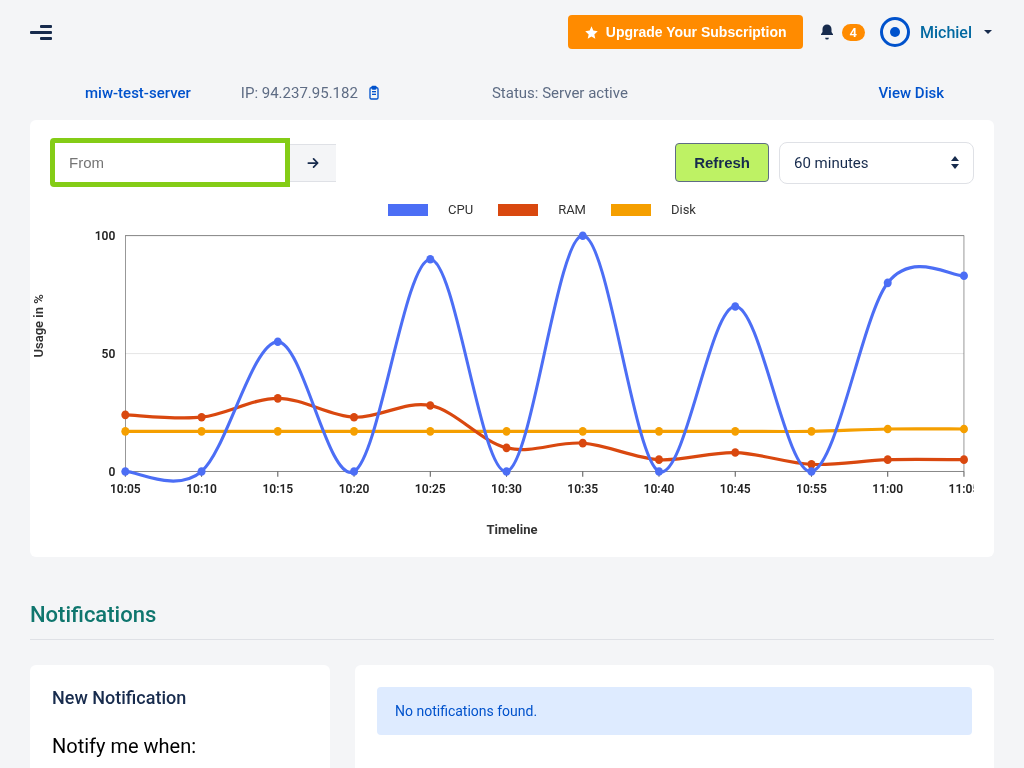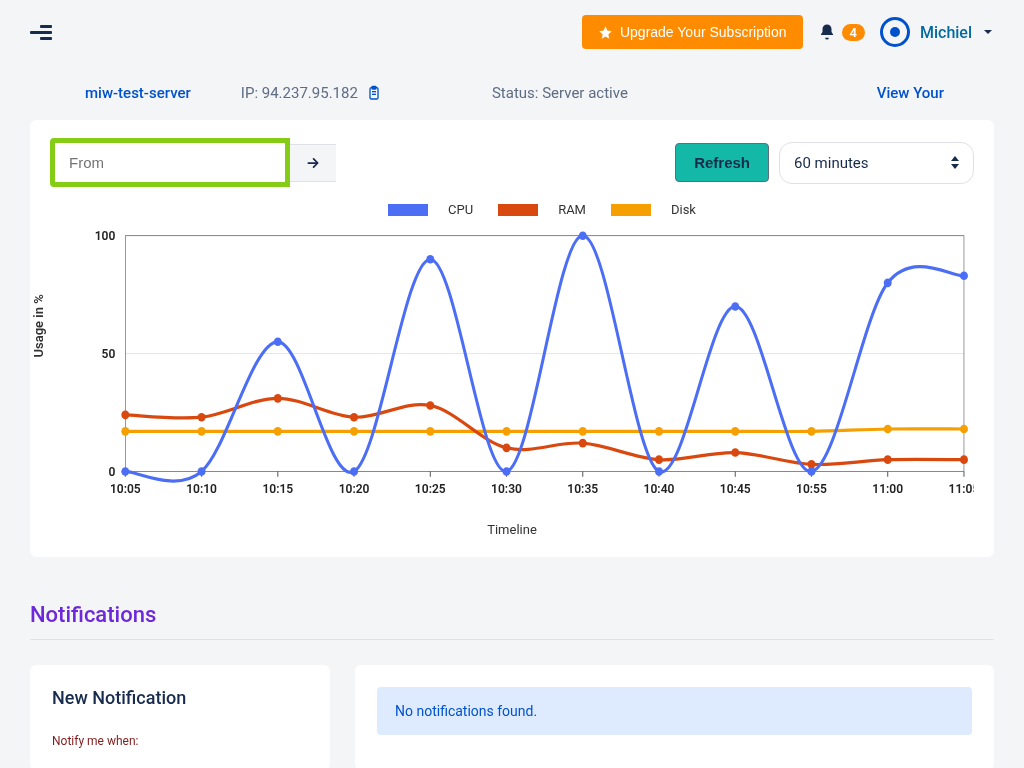--- a/index.html
+++ b/index.html
@@ -5,59 +5,59 @@
 * { margin: 0; padding: 0; box-sizing: border-box; }
 body { font-family: -apple-system, BlinkMacSystemFont, "Segoe UI", Roboto, sans-serif; background: #f4f5f7; color: #172b4d; width: 1024px; height: 768px; overflow: hidden; }
 .header { display: flex; align-items: center; padding: 15px 30px; gap: 15px; }
 .menu-btn { cursor: pointer; display: flex; flex-direction: column; gap: 3px; width: 22px; }
 .menu-btn span { height: 3px; background: #172b4d; border-radius: 1px; }
 .menu-btn span:nth-child(1) { width: 12px; align-self: flex-end; }
 .menu-btn span:nth-child(2) { width: 22px; }
 .menu-btn span:nth-child(3) { width: 12px; align-self: flex-end; }
 .search-box { flex: 0 0 400px; background: #fff; border: 1px solid #dfe1e6; border-radius: 6px; padding: 12px 16px; color: #6b778c; font-size: 15px; }
 .spacer { flex: 1; }
-.upgrade-btn { background: #ff8b00; color: #fff; border: none; border-radius: 4px; padding: 9px 16px; font-size: 14px; font-weight: 400; display: flex; align-items: center; gap: 7px; cursor: pointer; }
+.upgrade-btn { background: #ff8b00; color: #fff; border: none; border-radius: 4px; padding: 9px 16px; font-size: 14px; font-weight: 700; display: flex; align-items: center; gap: 7px; cursor: pointer; }
 .bell-wrap { display: flex; align-items: center; gap: 6px; cursor: pointer; }
 .bell-icon { width: 18px; height: 18px; }
 .badge { background: #ff8b00; color: #fff; border-radius: 10px; padding: 1px 8px; font-size: 13px; font-weight: 600; }
 .user-wrap { display: flex; align-items: center; gap: 10px; cursor: pointer; }
 .logo-circle { width: 30px; height: 30px; border: 3px solid #0052cc; border-radius: 50%; position: relative; }
 .logo-circle::after { content: ''; position: absolute; width: 10px; height: 10px; background: #0052cc; border-radius: 50%; top: 50%; left: 50%; transform: translate(-50%,-50%); }
 .username { font-weight: 500; color: #0369a1; font-size: 16px; }
 .chev-down { width: 12px; height: 12px; }
 .info-bar { display: flex; align-items: center; padding: 20px 30px 18px 30px; gap: 50px; font-size: 15px; }
 .server-name { color: #0052cc; font-weight: 500; margin-left: 55px; text-align: right; }
 .ip-wrap { color: #5e6c84; display: flex; align-items: center; gap: 8px; }
 .clipboard-icon { width: 16px; height: 18px; color: #0052cc; cursor: pointer; }
 .status-text { color: #5e6c84; margin-left: 60px; }
 .view-logs { color: #0052cc; font-weight: 500; margin-left: auto; margin-right: 50px; cursor: pointer; }
 .chart-card { background: #fff; border-radius: 6px; margin: 0 30px; padding: 18px 20px 20px; }
 .chart-controls { display: flex; align-items: center; gap: 0; margin-bottom: 15px; }
 .date-input { border: 5px solid #84cc16; border-radius: 4px; padding: 11px 14px; font-size: 15px; color: #5e6c84; background: #fff; width: 240px; }
 .date-from { border-top-right-radius: 0; border-bottom-right-radius: 0; }
 .arrow-btn { border: 1px solid #dfe1e6; border-left: none; border-right: none; background: #f4f5f7; padding: 11px 14px; cursor: pointer; display: flex; align-items: center; }
 .date-to { border-top-left-radius: 0; border-bottom-left-radius: 0; }
-.refresh-btn { border: 1px solid #5e6c84; background: #14b8a6; padding: 10px 18px; border-radius: 4px; font-weight: 600; font-size: 15px; color: #172b4d; margin-left: auto; cursor: pointer; }
-.duration-select { border: 1px solid #dfe1e6; border-radius: 13px; padding: 11px 14px; font-size: 15px; width: 195px; margin-left: 10px; position: relative; background: #fff; cursor: pointer; display: flex; justify-content: space-between; align-items: center; }
+.refresh-btn { border: 1px solid #5e6c84; background: #bef264; padding: 10px 18px; border-radius: 4px; font-weight: 600; font-size: 15px; color: #172b4d; margin-left: auto; cursor: pointer; }
+.duration-select { border: 1px solid #dfe1e6; border-radius: 8px; padding: 11px 14px; font-size: 15px; width: 195px; margin-left: 10px; position: relative; background: #fff; cursor: pointer; display: flex; justify-content: space-between; align-items: center; }
 .dur-arrows { display: flex; flex-direction: column; gap: 1px; }
 .dur-arrows svg { width: 8px; height: 6px; }
 .chart-area { position: relative; height: 300px; }
 .chart-svg { width: 100%; height: 100%; }
 .axis-label-y { position: absolute; left: -12px; top: 50%; transform: rotate(-90deg) translateX(25px); transform-origin: left center; font-size: 13px; color: #333; font-weight: 600; }
-.axis-label-x { text-align: center; font-size: 13px; color: #333; font-weight: 400; margin-top: -3px; }
+.axis-label-x { text-align: center; font-size: 13px; color: #333; font-weight: 700; margin-top: -3px; }
 .legend { display: flex; justify-content: center; gap: 25px; font-size: 13px; color: #333; margin-bottom: 8px; margin-left: 60px; }
 .legend-item { display: flex; align-items: center; gap: 20px; }
 .legend-swatch { width: 40px; height: 12px; }
-.section-title { font-size: 22px; font-weight: 500; color: #6d28d9; margin: 45px 30px 12px; }
+.section-title { font-size: 22px; font-weight: 500; color: #0f766e; margin: 45px 30px 12px; }
 .divider { height: 1px; background: #dfe1e6; margin: 0 30px 25px; }
 .cards-row { display: flex; gap: 25px; margin: 0 30px; }
 .small-card { background: #fff; border-radius: 6px; padding: 22px; width: 300px; }
 .large-card { background: #fff; border-radius: 6px; padding: 22px; flex: 1; }
 .card-title { font-size: 18px; font-weight: 500; color: #172b4d; margin-bottom: 26px; }
-.card-text { font-size: 12px; color: #7f1d1d; }
+.card-text { font-size: 20px; color: #000000; }
 .info-banner { background: #deebff; color: #0052cc; padding: 16px 18px; border-radius: 4px; font-size: 14px; }
 .tick-label { font-size: 12px; fill: #222; font-weight: 600; }
 </style>
 </head>
 <body>
 
 <div class="header">
   <div class="menu-btn">
     <span></span>
       <span></span>
@@ -90,21 +90,21 @@
   <span class="ip-wrap">
     <span>IP: 94.237.95.182</span>
     <svg class="clipboard-icon" viewBox="0 0 24 24" fill="none" stroke="#0052cc" stroke-width="2">
         <rect x="6" y="4" width="12" height="17" rx="2"></rect>
         <rect x="9" y="2" width="6" height="4" rx="1" fill="#0052cc"></rect>
         <line x1="9" y1="10" x2="15" y2="10"></line>
         <line x1="9" y1="14" x2="15" y2="14"></line>
       </svg>
   </span>
   <span class="status-text">Status: Server active</span>
-  <span class="view-logs">View Your</span>
+  <span class="view-logs">View Disk</span>
 </div>
 
 <div class="chart-card">
   <div class="chart-controls">
     <input class="date-input date-from" placeholder="From" style="">
     <div class="arrow-btn">
       <svg width="18" height="14" viewBox="0 0 24 24" fill="none" stroke="#172b4d" stroke-width="3" stroke-linecap="round" stroke-linejoin="round">
           <path d="M4 12h15M13 5l7 7-7 7"></path>
         </svg>
     </div>

